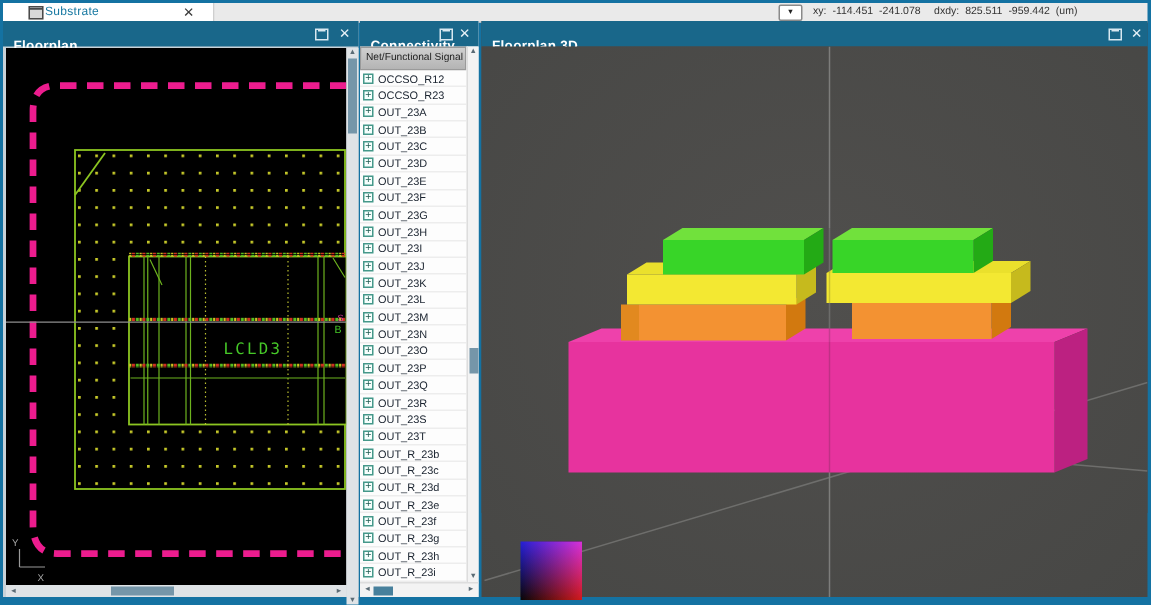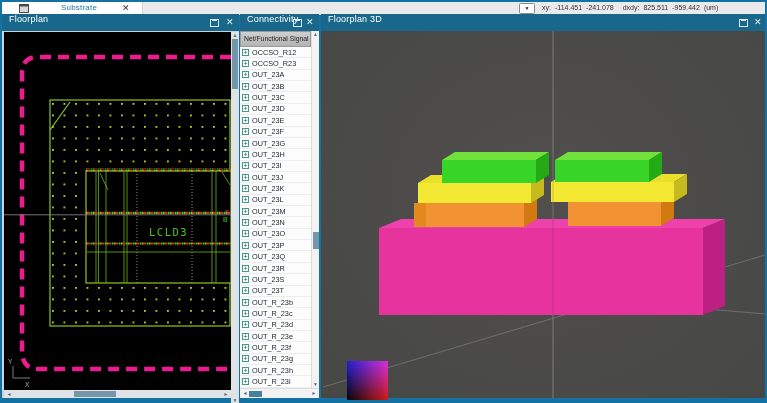--- a/index.html
+++ b/index.html
@@ -4,31 +4,31 @@
 <style>
   html,body{margin:0;padding:0;}
   body{width:767px;height:403px;position:relative;overflow:hidden;
        font-family:"Liberation Sans", sans-serif;background:#1472a2;}
   .abs{position:absolute;}
 
   
   #topbar{left:2px;top:2px;width:763px;height:12px;background:#eaeaea;border-bottom:1px solid #d2d2d2;}
   #tab{position:absolute;left:0;top:0;width:140px;height:12px;background:#ffffff;border-right:1px solid #cfcfcf;}
   #tab-icon{position:absolute;left:17px;top:2px;width:8px;height:7px;border:1.5px solid #4a4a4a;background:#d8d8d8;box-shadow:inset 0 1.5px 0 #4a4a4a;}
-  #tab-title{position:absolute;left:59px;top:1px;font-size:8px;color:#1879a2;letter-spacing:.2px;}
+  #tab-title{position:absolute;left:28px;top:1px;font-size:8px;color:#1879a2;letter-spacing:.2px;}
   #tab-close{position:absolute;left:120px;top:0px;font-size:9px;color:#3a3a3a;line-height:12px;}
   #coord-dd{position:absolute;left:517px;top:1px;width:14px;height:9px;background:#fff;border:1px solid #8a8a8a;border-radius:1.5px;text-align:center;font-size:5px;line-height:9px;color:#222;}
   #coords{position:absolute;left:540px;top:2px;font-size:7px;color:#333;white-space:nowrap;}
   #coords span{margin-right:4px;}
   #coords .gap{margin-right:9px;}
 
   
   .panel{background:#fff;}
   .titlebar{position:absolute;left:0;top:0;right:0;height:17px;background:#19678a;color:#fff;}
-  .titlebar .t{position:absolute;left:7px;top:0;font-size:9px;font-weight:normal;letter-spacing:.2px;}
+  .titlebar .t{position:absolute;left:7px;top:11px;font-size:9px;font-weight:bold;letter-spacing:.2px;}
   .ico-max{position:absolute;top:5px;width:7px;height:6px;border:1px solid #d8e8f0;}
   .ico-max:before{content:'';position:absolute;left:1px;right:1px;top:0;height:1px;background:#d8e8f0;}
   .ico-close{position:absolute;top:2px;font-size:9px;color:#e8f2f8;line-height:13px;}
 
   
   #fp{left:2px;top:14px;width:237px;height:384px;background:#c8d2d8;}
   #fp-svg{position:absolute;left:2px;top:18px;}
   .sb-v{background:#dfe3e6;}
   .sb-h{background:#dfe3e6;}
   .sb-thumb{position:absolute;background:#7596a9;}

